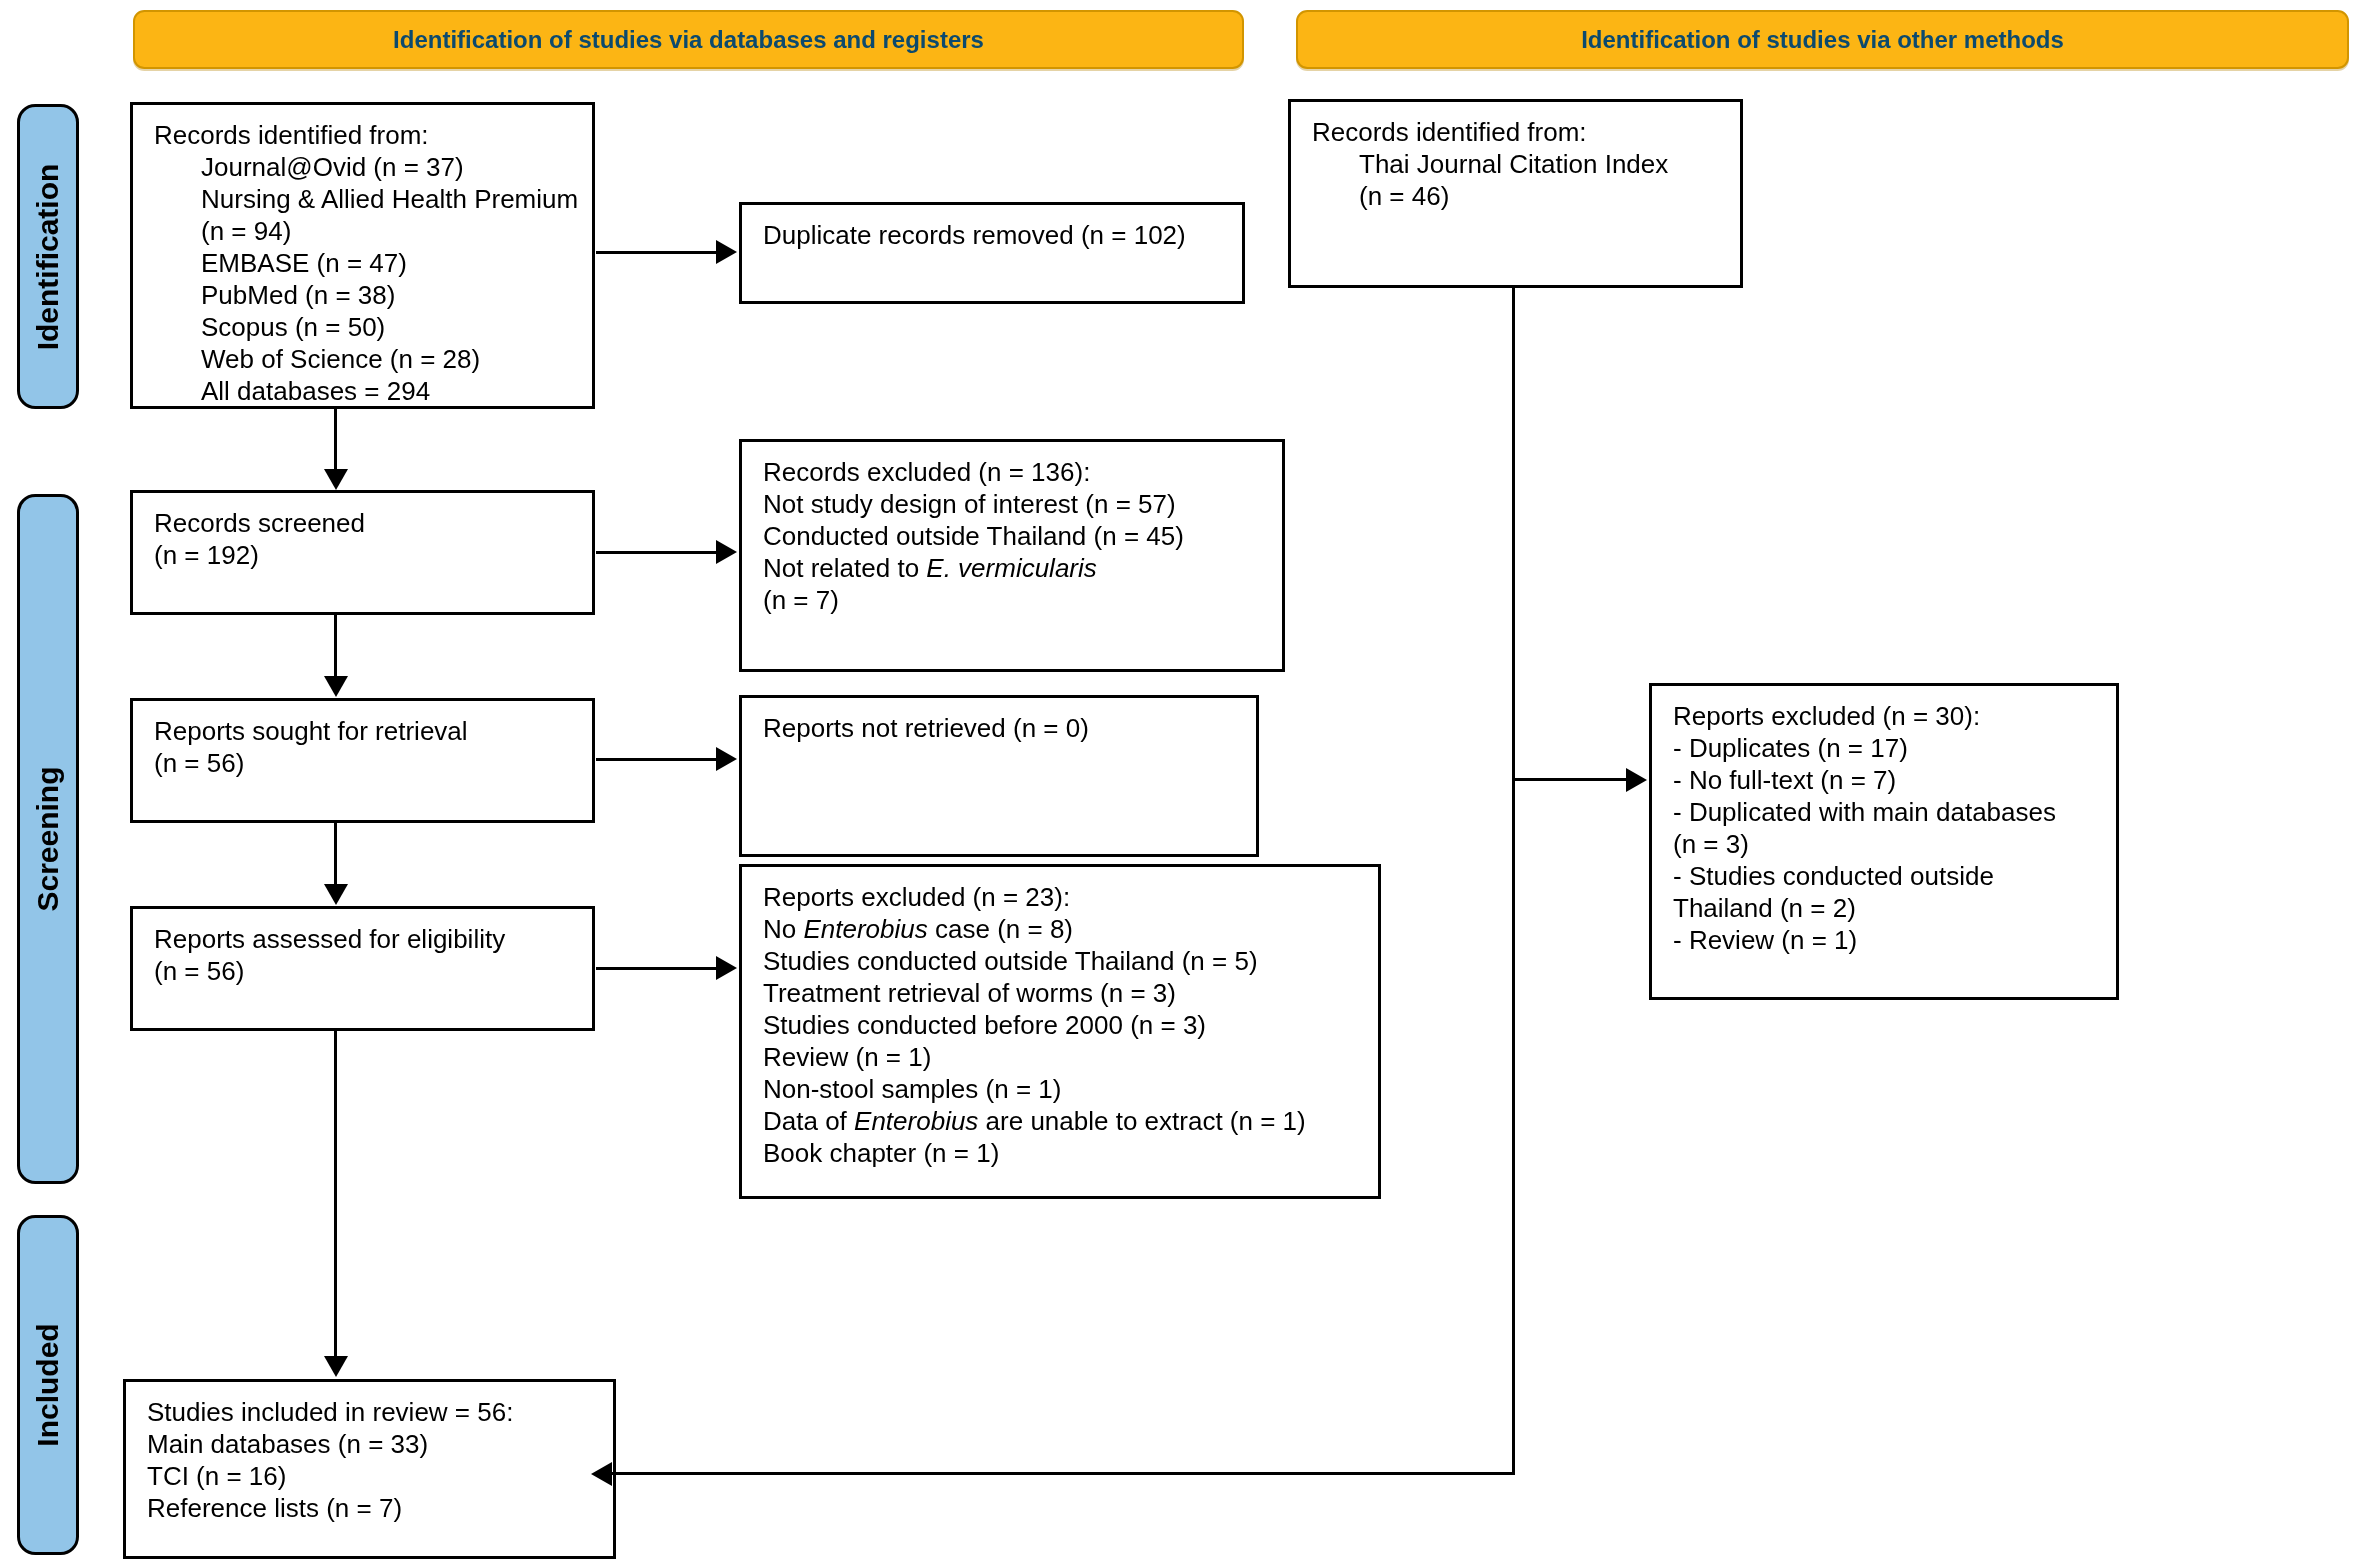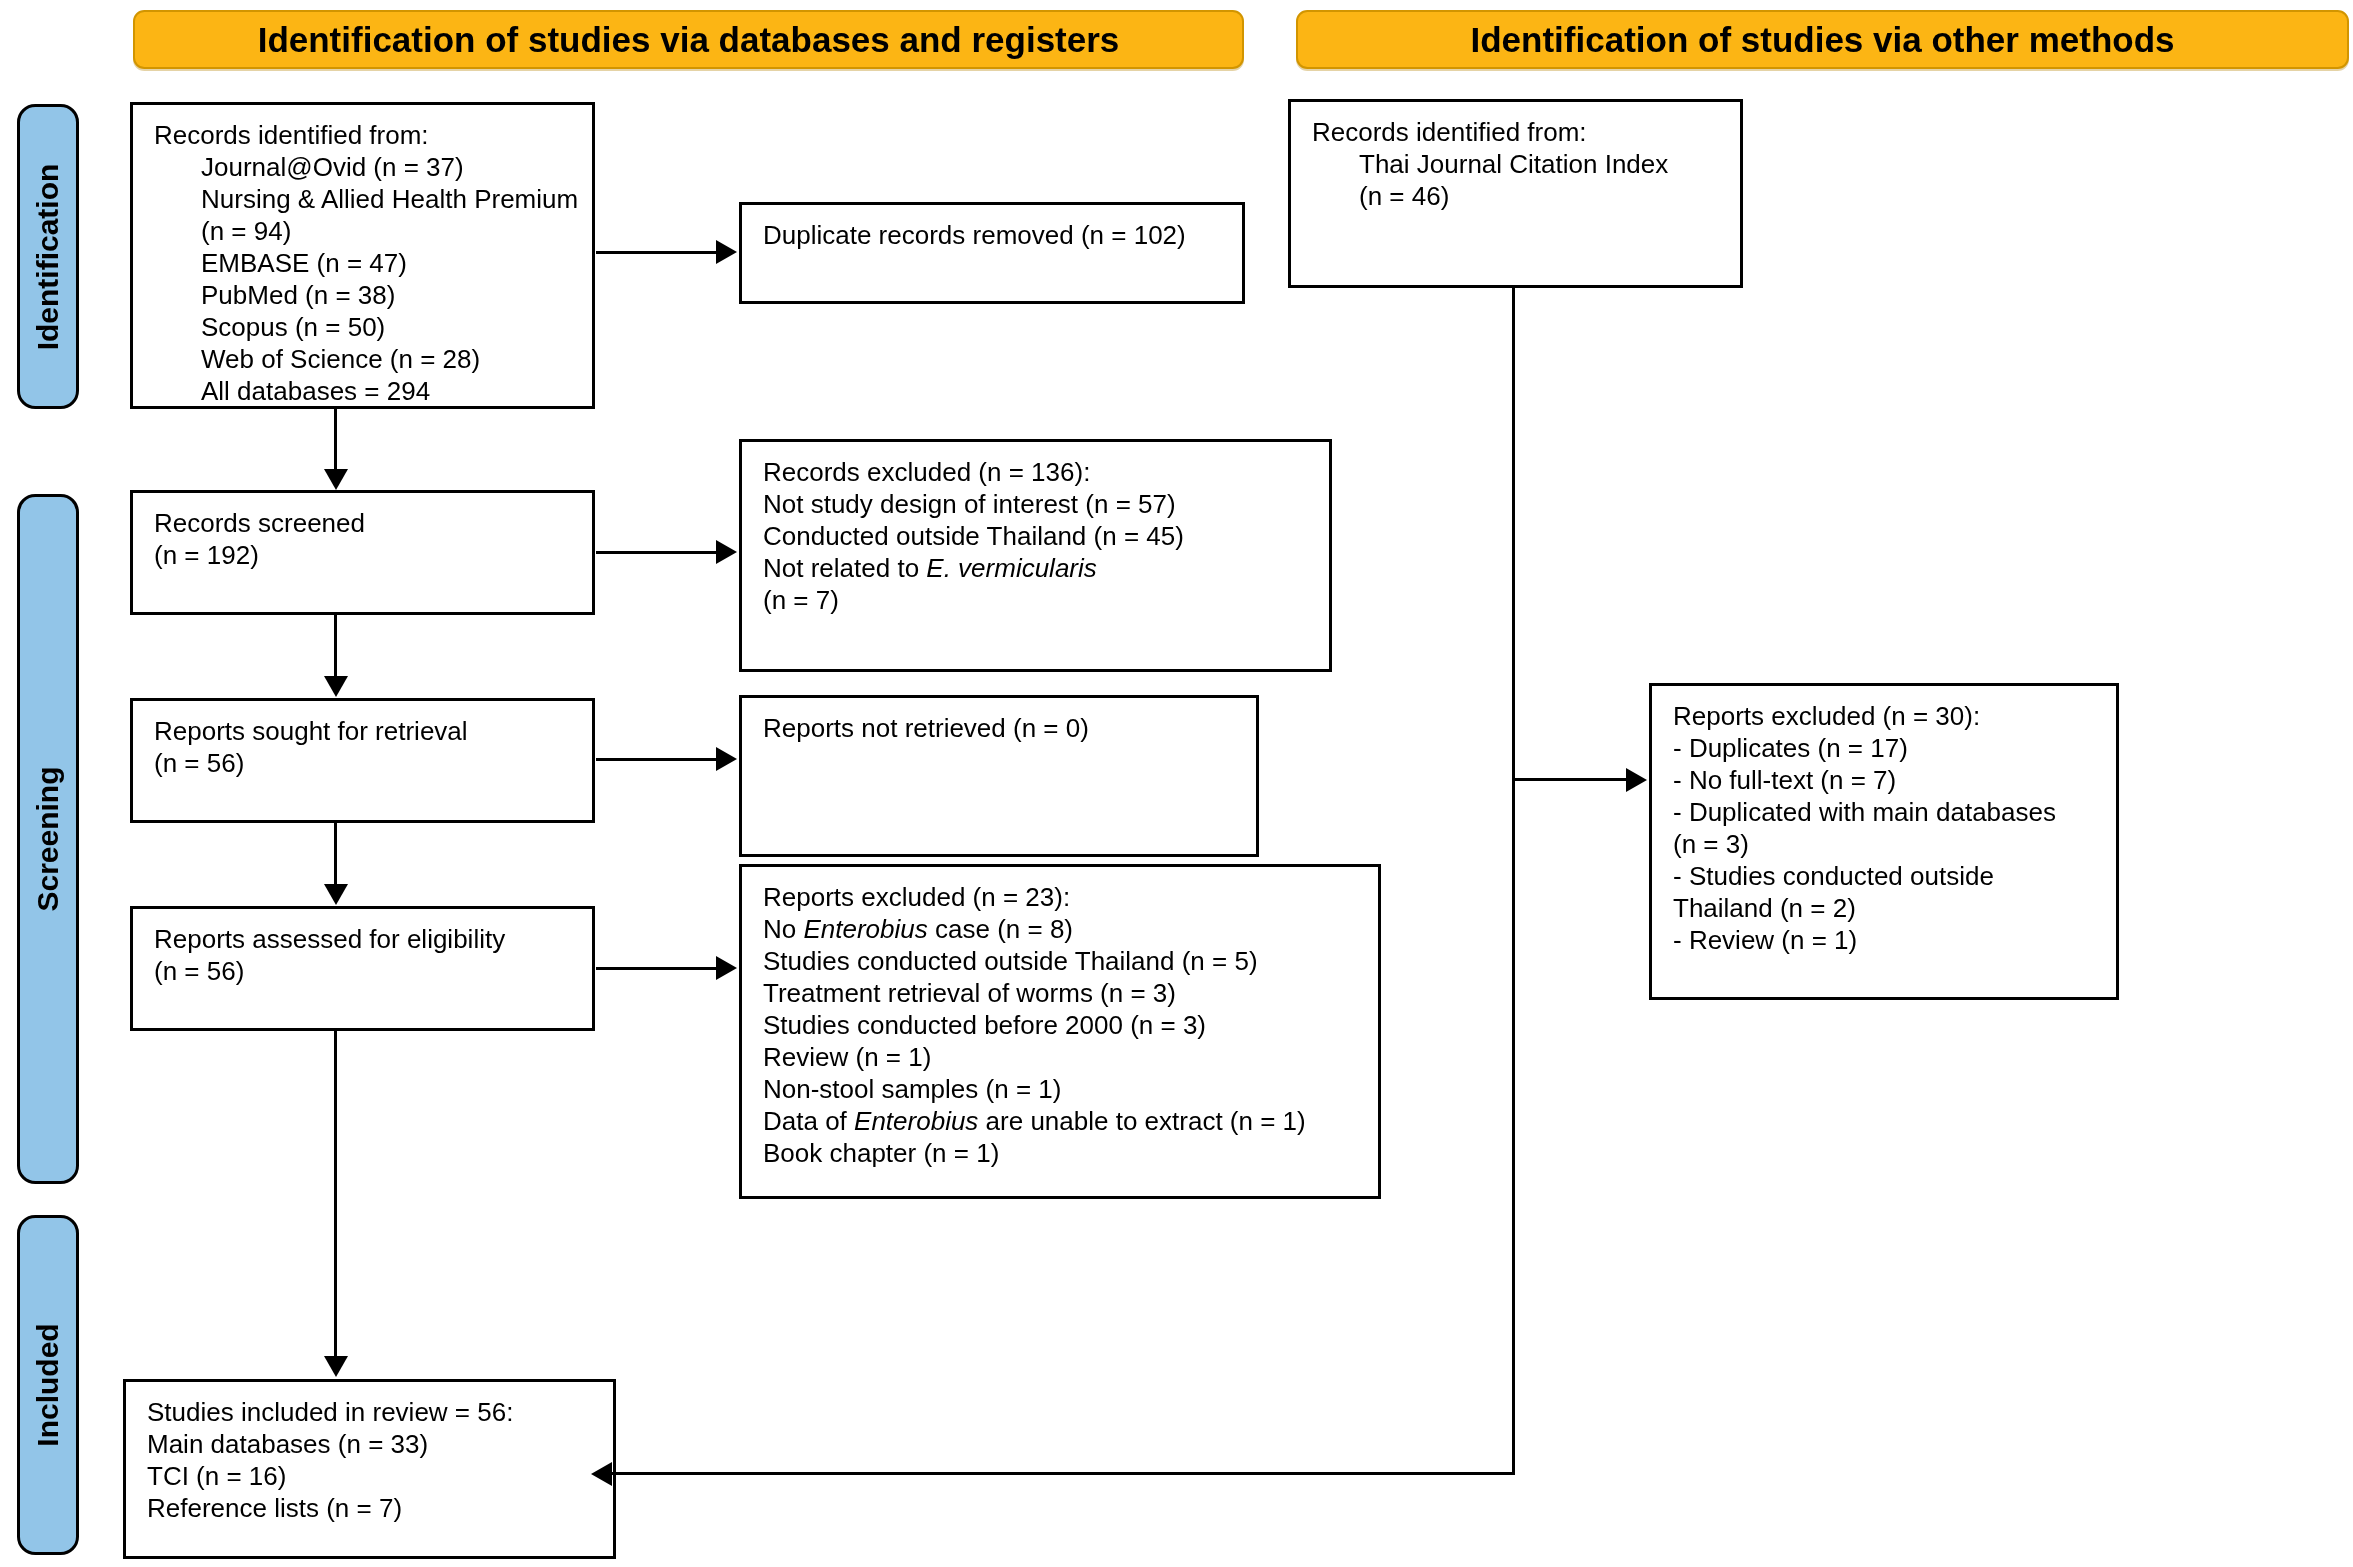--- a/index.html
+++ b/index.html
@@ -11,21 +11,21 @@
     color:#000;
   }
   
   .banner{
     position:absolute;
     height:55px;
     background:#FCB514;
     border:2.8px solid #D29500;
     border-radius:11.3px;
     display:flex;align-items:center;justify-content:center;
-    font-size:35px;font-weight:bold;color:#000000;
+    font-size:24px;font-weight:bold;color:#0c4a6e;
     box-shadow:0 2.1px 0 rgba(180,130,0,.35);
   }
   #banner-left{left:133px;top:10px;width:1107px;}
   #banner-right{left:1296px;top:10px;width:1049px;}
   
   .stage{
     position:absolute;left:17px;width:62px;
     background:#92C5E8;
     border:3.5px solid #000;
     border-radius:18.3px;
@@ -49,21 +49,21 @@
     display:flex;flex-direction:column;justify-content:flex-start;
     padding:14px 14px 14px 21px;
     font-size:26px;line-height:32px;
   }
   .fbox .ln{white-space:nowrap;}
   .fbox .ln.ind{padding-left:47px;}
   .it{font-style:italic;}
   #box-records-identified{left:130px;top:102px;width:465px;height:307px;}
   #box-duplicate-removed{left:739px;top:202px;width:506px;height:102px;}
   #box-records-screened{left:130px;top:490px;width:465px;height:125px;}
-  #box-records-excluded{left:739px;top:439px;width:593px;height:233px;}
+  #box-records-excluded{left:739px;top:439px;width:546px;height:233px;}
   #box-reports-sought{left:130px;top:698px;width:465px;height:125px;}
   #box-reports-not-retrieved{left:739px;top:695px;width:520px;height:162px;}
   #box-reports-assessed{left:130px;top:906px;width:465px;height:125px;}
   #box-reports-excluded-23{left:739px;top:864px;width:642px;height:335px;}
   #box-tci-identified{left:1288px;top:99px;width:455px;height:189px;}
   #box-reports-excluded-30{left:1649px;top:683px;width:470px;height:317px;}
   #box-studies-included{left:123px;top:1379px;width:493px;height:180px;}
   
   .hline,.vline{position:absolute;background:#000;}
   .hline{height:2.8px;}

